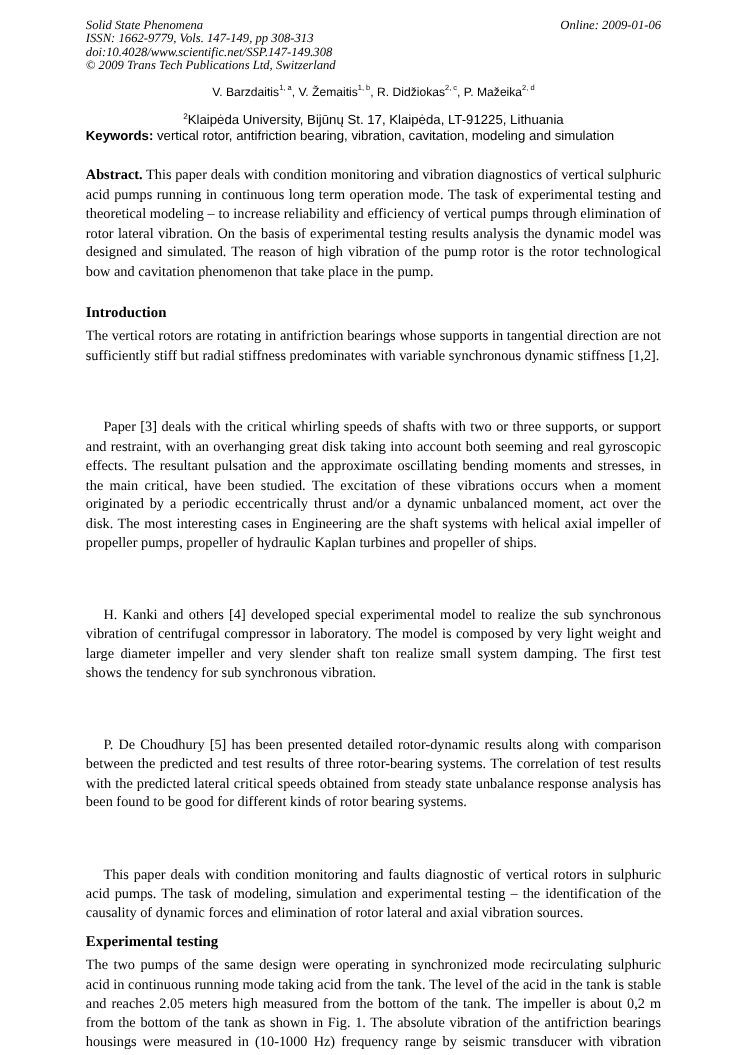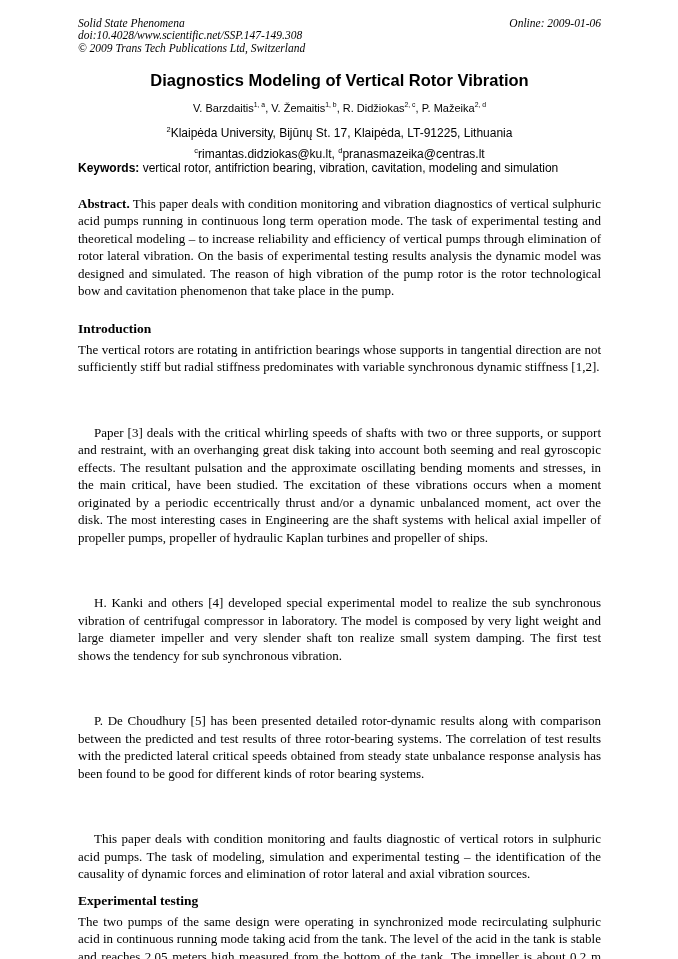--- a/index.html
+++ b/index.html
@@ -88,35 +88,34 @@
   .body-text p.indent { text-indent: 16px; margin-top: 48px; }
 </style>
 </head>
 <body>
 
 <div class="page">
 
   <div class="pub-header">
     <div class="pub-left">
       <div>Solid State Phenomena</div>
+      <div>ISSN: 1662-9779, Vols. 147-149, pp 308-313</div>
       <div>doi:10.4028/www.scientific.net/SSP.147-149.308</div>
       <div>© 2009 Trans Tech Publications Ltd, Switzerland</div>
     </div>
     <div class="pub-right">Online: 2009-01-06</div>
   </div>
 
-  <h1 class="title">Diagnostics Modeling of Vertical Rotor Vibration</h1>
 
   <div class="authors">
     <span><span>V. Barzdaitis</span><sup>1, a</sup><span>, </span></span><span><span>V. Žemaitis</span><sup>1, b</sup><span>, </span></span><span><span>R. Didžiokas</span><sup>2, c</sup><span>, </span></span><span><span>P. Mažeika</span><sup>2, d</sup><span></span></span>
   </div>
 
   <div class="center-line affil-2"><sup>2</sup><span>Klaipėda University, Bijūnų St. 17, Klaipėda, LT-91225, Lithuania</span></div>
 
-  <div class="center-line email-2"><sup>c</sup><span>rimantas.didziokas@ku.lt, </span><sup>d</sup><span>pranasmazeika@centras.lt</span></div>
 
   <div class="keywords">
     <span class="kw-label">Keywords:</span><span> vertical rotor, antifriction bearing, vibration, cavitation, modeling and simulation</span>
   </div>
 
   <div class="body-text abstract">
     <span class="abs-label">Abstract.</span><span> This paper deals with condition monitoring and vibration diagnostics of vertical sulphuric acid pumps running in continuous long term operation mode. The task of experimental testing and theoretical modeling – to increase reliability and efficiency of vertical pumps through elimination of rotor lateral vibration. On the basis of experimental testing results analysis the dynamic model was designed and simulated. The reason of high vibration of the pump rotor is the rotor technological bow and cavitation phenomenon that take place in the pump.</span>
   </div>
 
   <h2 class="section-heading">Introduction</h2>

